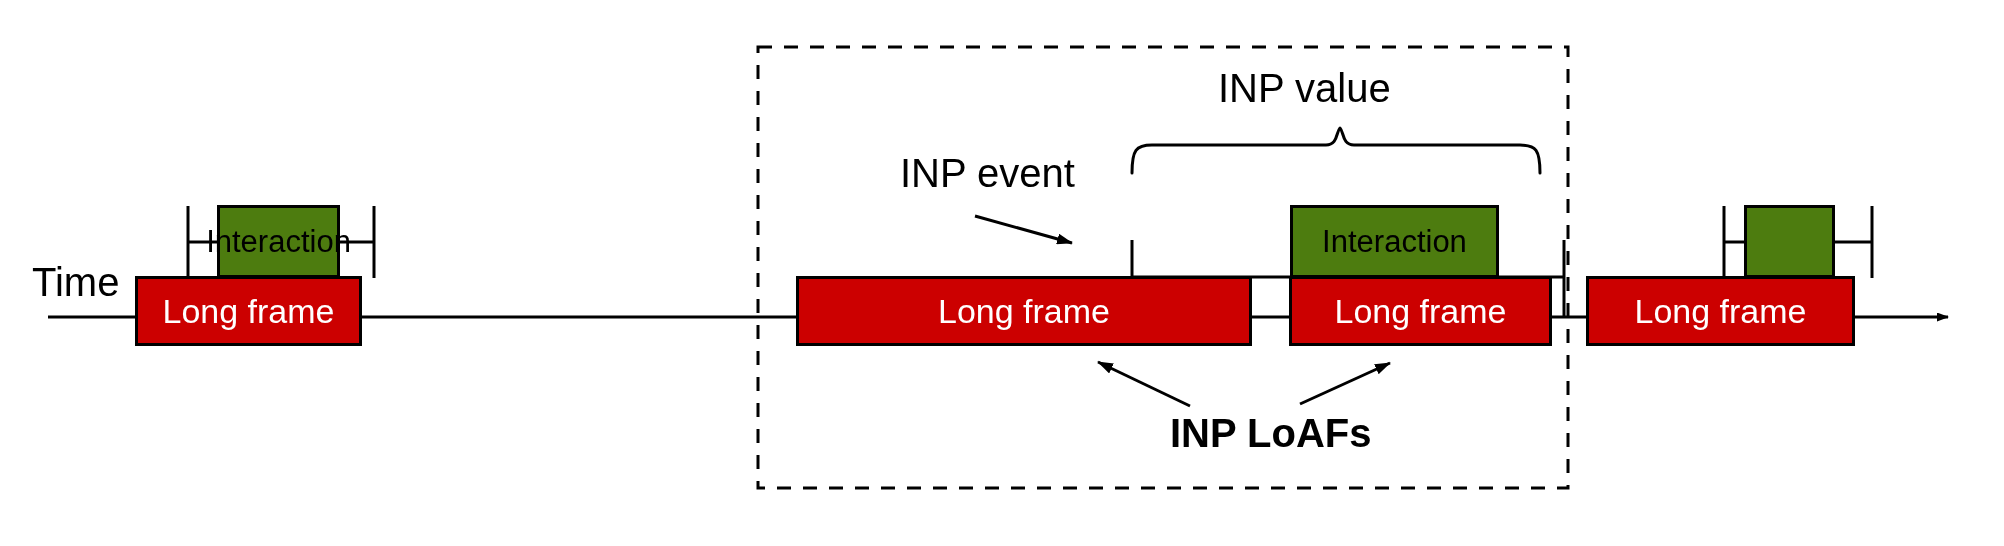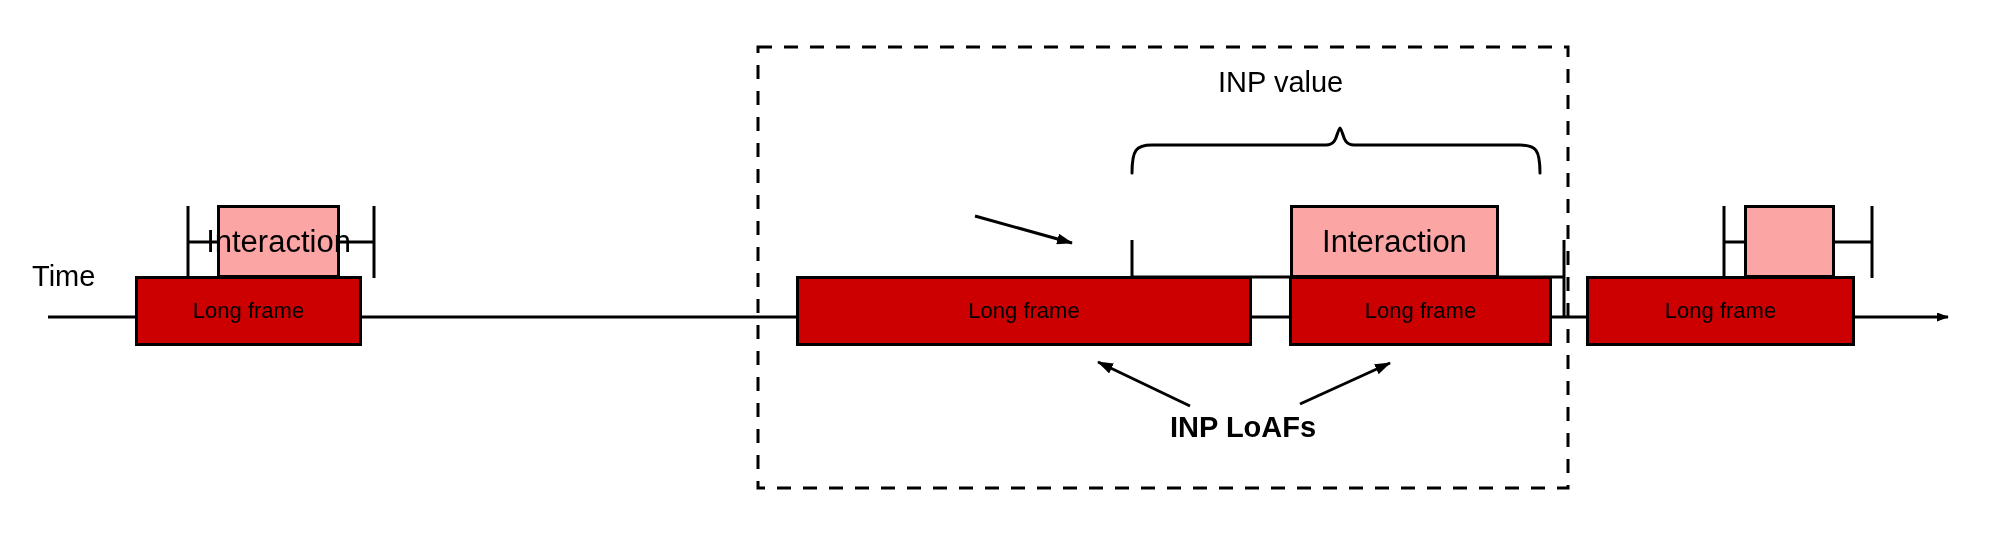--- a/index.html
+++ b/index.html
@@ -29,32 +29,32 @@
     box-sizing: border-box;
     border: 3px solid #000000;
     display: flex;
     align-items: center;
     justify-content: center;
     line-height: 1;
     white-space: nowrap;
   }
   .frame-box {
     background: #CC0000;
-    color: #000000;
-    font-size: 22px;
+    color: #ffffff;
+    font-size: 34px;
   }
   .interaction-box {
-    background: #fca5a5;
+    background: #4d7c0f;
     color: #000000;
     font-size: 31px;
   }
   .plain-label {
     position: absolute;
     color: #000000;
-    font-size: 29px;
+    font-size: 40px;
     line-height: 1;
     white-space: nowrap;
   }
 </style>
 </head>
 <body>
 
 <div id="stage">
 
   <svg id="svg-layer" viewBox="0 0 2004 546">
@@ -103,20 +103,21 @@
     <line x1="975" y1="216" x2="1072" y2="243" stroke="#000000" stroke-width="3" marker-end="url(#arrowhead-sm)"></line>
 
     <line x1="1190" y1="406" x2="1098" y2="362" stroke="#000000" stroke-width="3" marker-end="url(#arrowhead-sm)"></line>
     <line x1="1300" y1="404" x2="1390" y2="363" stroke="#000000" stroke-width="3" marker-end="url(#arrowhead-sm)"></line>
   </svg>
 
   <div class="plain-label" style="left:32px; top:262px;">Time</div>
 
   <div class="plain-label" style="left:1218px; top:68px;">INP value</div>
 
+  <div class="plain-label" style="left:900px; top:153px;">INP event</div>
 
   <div class="plain-label" style="left:1170px; top:413px;font-weight:bold;">INP LoAFs</div>
 
   <div class="box interaction-box" style="left:217px; top:205px; width:123px; height:73px;">
     <span>Interaction</span>
   </div>
 
   <div class="box frame-box" style="left:135px; top:276px; width:227px; height:70px;">
     <span>Long frame</span>
   </div>

